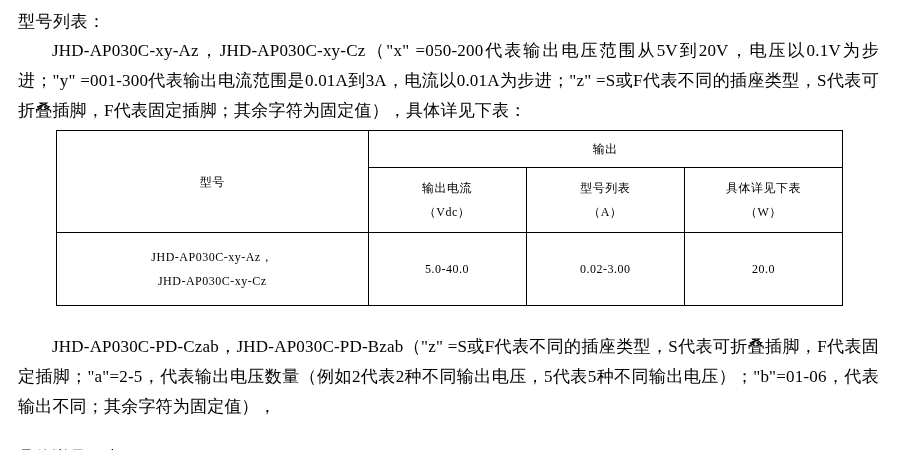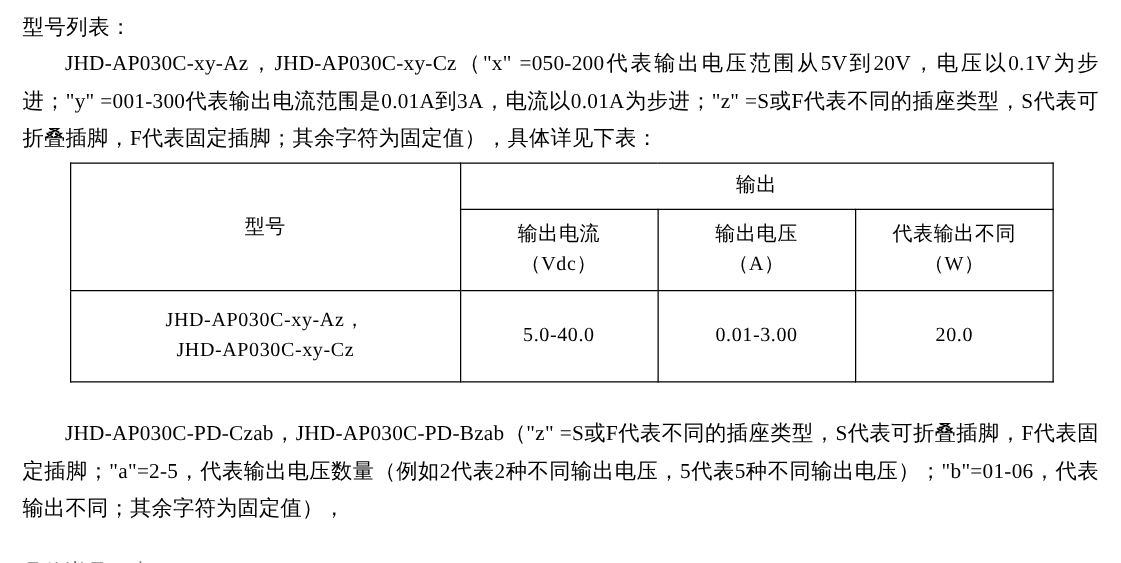--- a/index.html
+++ b/index.html
@@ -43,21 +43,21 @@
   }
   table.spec {
     border-collapse: collapse;
     width: 100%;
     table-layout: fixed;
   }
   table.spec td {
     border: 1px solid #000000;
     text-align: center;
     vertical-align: middle;
-    font-size: 16px;
+    font-size: 12px;
     line-height: 24px;
     padding: 4px 2px;
     letter-spacing: 0.5px;
   }
   td.model-head {
     width: 39%;
     height: 86px;
   }
   td.out-head {
     height: 28px;
@@ -106,35 +106,35 @@
         <tr>
           <td class="model-head" rowspan="2">型号</td>
           <td class="out-head" colspan="3">输出</td>
         </tr>
         <tr>
           <td class="sub-head">
             <div>输出电流</div>
             <div>（Vdc）</div>
           </td>
           <td class="sub-head">
-            <div>输出电压</div>
+            <div>型号列表</div>
             <div>（A）</div>
           </td>
           <td class="sub-head">
-            <div>代表输出不同</div>
+            <div>具体详见下表</div>
             <div>（W）</div>
           </td>
         </tr>
         <tr>
           <td class="model-cell">
             <div>JHD-AP030C-xy-Az，</div>
             <div>JHD-AP030C-xy-Cz</div>
           </td>
           <td class="val-cell">5.0-40.0</td>
-          <td class="val-cell">0.01-3.00</td>
+          <td class="val-cell">0.02-3.00</td>
           <td class="val-cell">20.0</td>
         </tr>
       </tbody>
     </table>
   </div>
 
   <div class="gap"></div>
 
   <div class="para indent bottom-para">JHD-AP030C-PD-Czab，JHD-AP030C-PD-Bzab（"z" =S或F代表不同的插座类型，S代表可折叠插脚，F代表固定插脚；"a"=2-5，代表输出电压数量（例如2代表2种不同输出电压，5代表5种不同输出电压）；"b"=01-06，代表输出不同；其余字符为固定值），</div>
 

